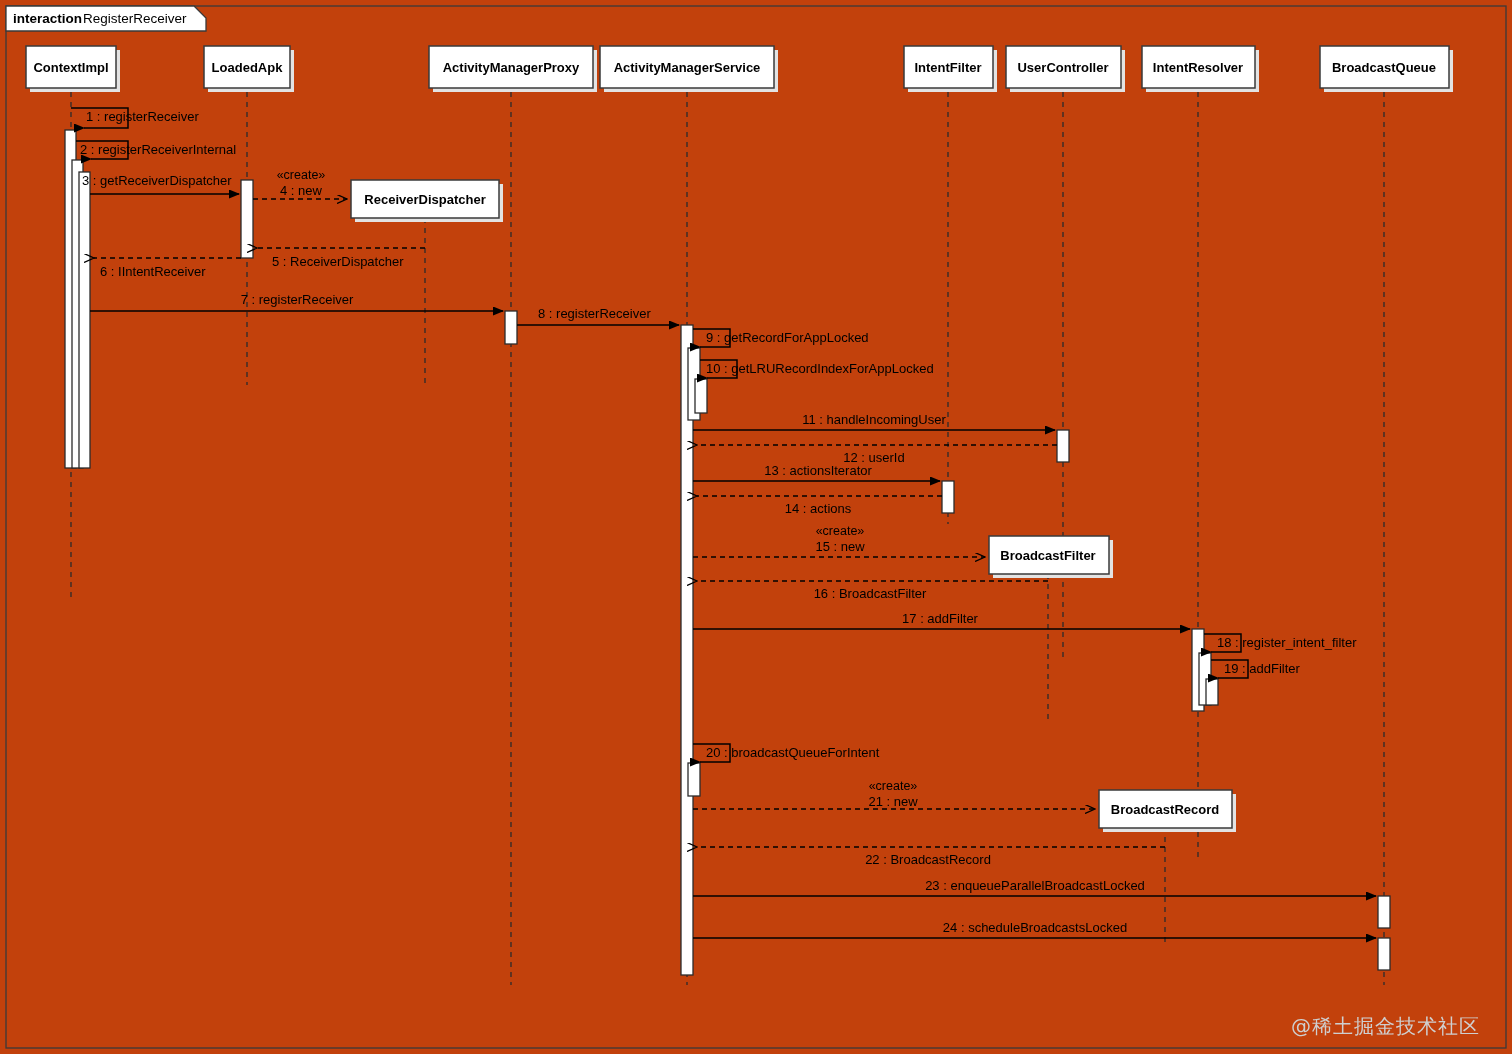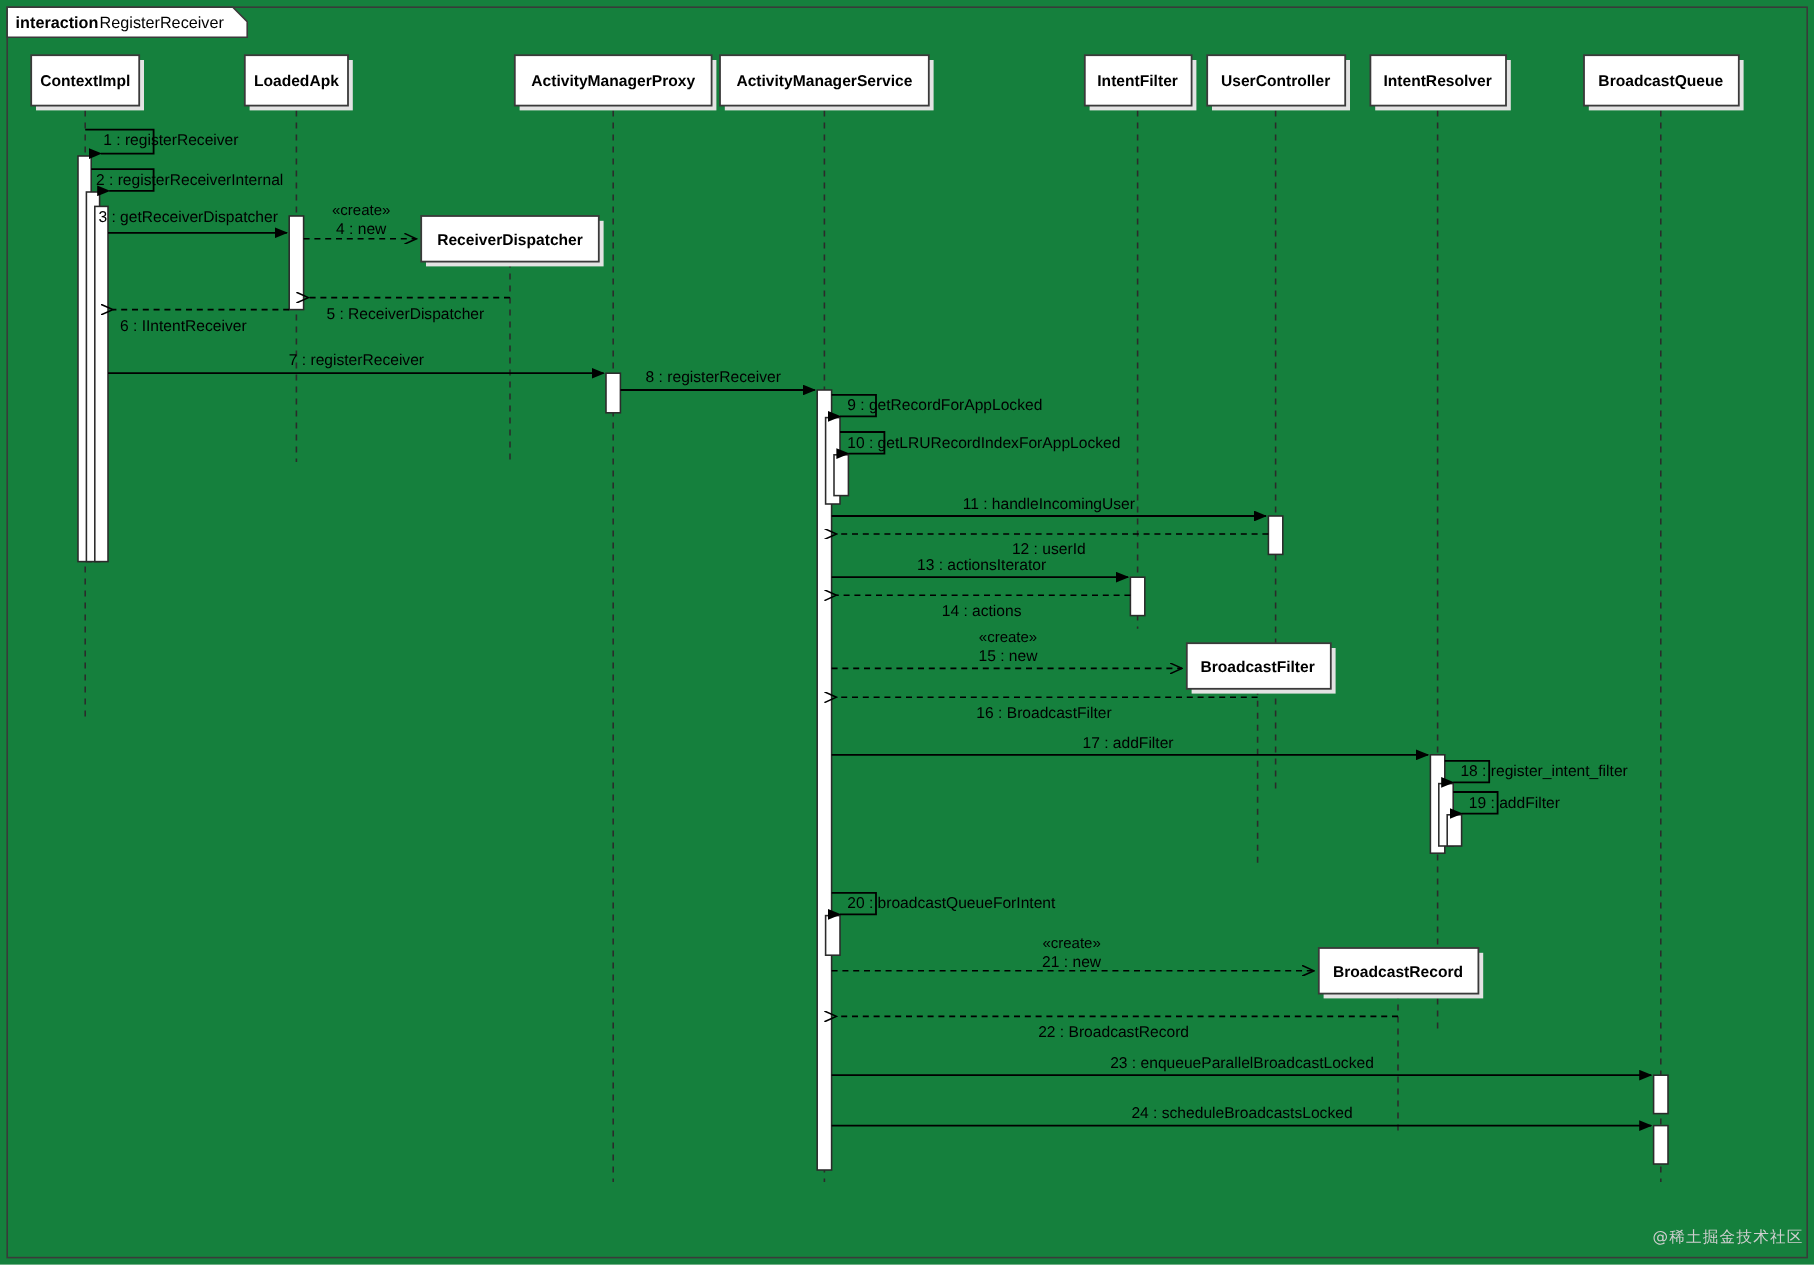--- a/index.html
+++ b/index.html
@@ -7,21 +7,21 @@
     padding: 0;
     background: #ffffff;
   }
   body {
     font-family: "Liberation Sans", sans-serif;
   }
   #canvas {
     position: relative;
     width: 1512px;
     height: 1054px;
-    background: #15803d;
+    background: #c2410c;
     overflow: hidden;
   }
   svg.diagram {
     position: absolute;
     left: 0;
     top: 0;
     width: 1512px;
     height: 1054px;
   }
   .frame-border {
@@ -89,23 +89,23 @@
     fill: #000000;
     text-anchor: middle;
   }
   .stereotype {
     font-size: 12.5px;
     fill: #000000;
     text-anchor: middle;
   }
   .watermark {
     position: absolute;
-    right: 9px;
+    right: 32px;
     bottom: 14px;
-    font-size: 13px;
+    font-size: 20px;
     color: #cfcfcf;
     font-family: "DejaVu Sans", sans-serif;
     letter-spacing: 1px;
     white-space: nowrap;
   }
 </style>
 </head>
 <body>
 
 <div id="canvas">

